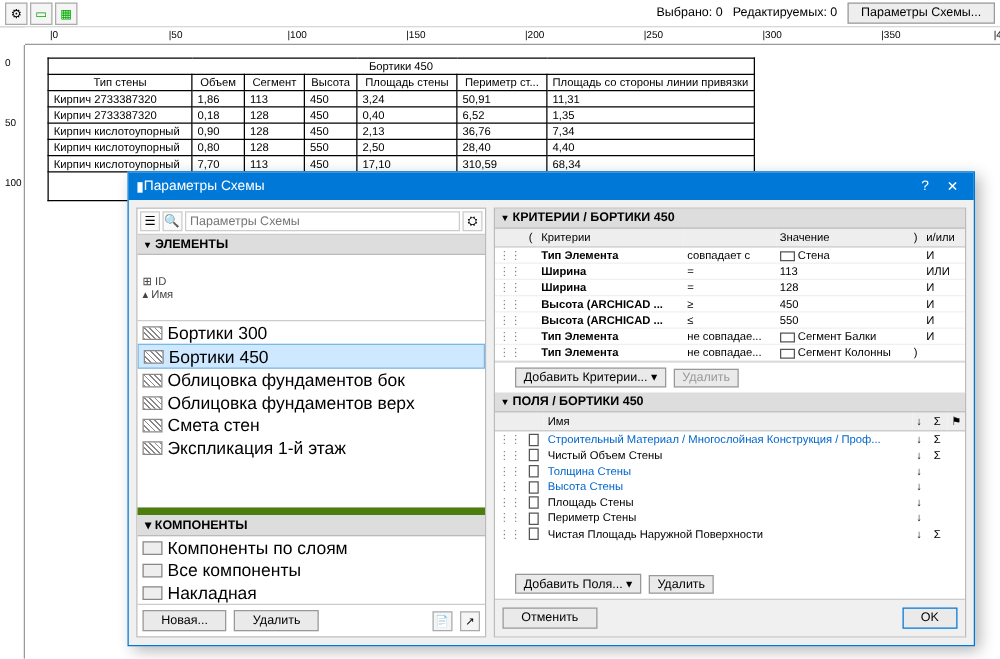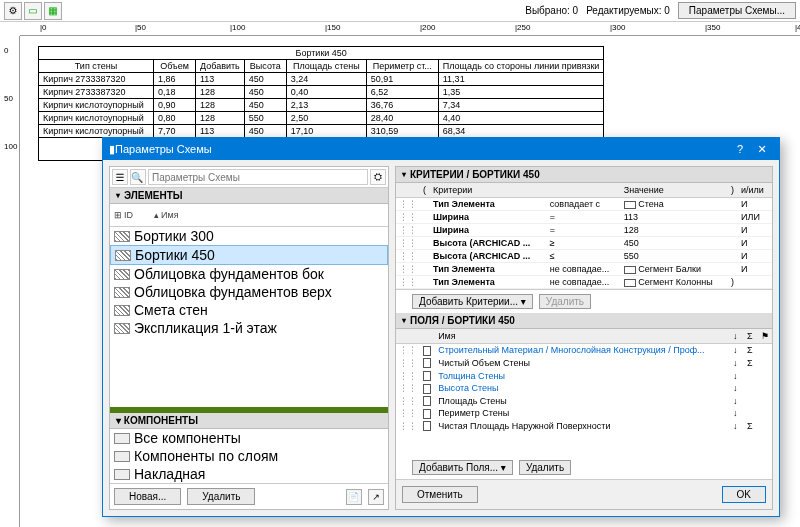--- a/index.html
+++ b/index.html
@@ -26,21 +26,21 @@
   .dlg-title .ctl { width:22px; text-align:center; cursor:pointer; }
   .dlg-body { flex:1; display:flex; gap:6px; padding:6px; overflow:hidden; }
   .panel { background:#fff; border:1px solid #bbb; display:flex; flex-direction:column; }
   .panel.left { width:280px; }
   .panel.right { flex:1; }
   .section-hdr { background:#ddd; padding:2px 6px; font-size:10px; font-weight:bold; display:flex; align-items:center; gap:4px; border-bottom:1px solid #bbb; }
   .section-hdr .arrow { font-size:8px; }
   .mini-tb { display:flex; gap:2px; padding:2px; border-bottom:1px solid #ccc; align-items:center; }
   .mini-tb .ic { width:16px; height:16px; border:1px solid #ccc; display:flex; align-items:center; justify-content:center; font-size:10px; background:#fafafa; }
   .mini-tb input { flex:1; border:1px solid #ccc; height:16px; padding:0 3px; font-size:10px; }
-  .list-hdr { display:flex; padding:6px 4px; font-size:9px; color:#444; border-bottom:1px solid #ccc; }
+  .list-hdr { display:flex; padding:16px 4px; font-size:9px; color:#444; border-bottom:1px solid #ccc;flex-direction:column; }
   .list-hdr .c1 { width:40px; } .list-hdr .c2 { flex:1; }
   .tree { flex:1; overflow:auto; }
   .tree .row { display:flex; align-items:center; padding:1px 4px; font-size:14px; gap:4px; }
   .tree .row.sel { background:#cde8ff; border:1px solid #7ab8e6; }
   .tree .ricon { width:16px; height:11px; background:repeating-linear-gradient(45deg,#888,#888 1px,#fff 1px,#fff 3px); border:1px solid #888; }
   .tree .ricon.f { background:#eee; }
   .subhdr { background:#ddd; padding:2px 6px; font-size:10px; font-weight:bold; border-top:6px solid #4d7c0f; border-bottom:1px solid #bbb; }
   .btm-btns { display:flex; gap:6px; padding:4px; border-top:1px solid #ccc; align-items:center; }
   .btn { padding:2px 14px; border:1px solid #999; background:#eaeaea; font-size:10px; }
   .btn.small { padding:1px 6px; }
@@ -99,21 +99,21 @@
 <div class="canvas">
   <div class="sheet">
     <table class="data">
       <tbody>
           <tr class="title-row">
             <th colspan="7">Бортики 450</th>
           </tr>
       <tr id="hdr-row">
             <th style="width: 115px;">Тип стены</th>
             <th style="width: 42px;">Объем</th>
-            <th style="width: 48px;">Добавить</th>
+            <th style="width: 48px;">Сегмент</th>
             <th style="width: 42px;">Высота</th>
             <th style="width: 80px;">Площадь стены</th>
             <th style="width: 72px;">Периметр ст...</th>
             <th>Площадь со стороны линии привязки</th>
           </tr>
       </tbody>
         <tbody id="data-rows">
           <tr>
             <td>Кирпич 2733387320</td>
             <td>1,86</td>
@@ -220,25 +220,25 @@
           </div>
           <div class="row">
             <span class="ricon"></span>
             <span>Экспликация 1-й этаж</span>
           </div>
         </div>
       <div class="subhdr"><span class="arrow">▾</span> <span>КОМПОНЕНТЫ</span></div>
       <div class="tree" id="comp-tree" style="flex:0 0 auto">
           <div class="row">
             <span class="ricon f"></span>
+            <span>Компоненты по слоям</span>
+          </div>
+          <div class="row">
+            <span class="ricon f"></span>
             <span>Все компоненты</span>
-          </div>
-          <div class="row">
-            <span class="ricon f"></span>
-            <span>Компоненты по слоям</span>
           </div>
           <div class="row">
             <span class="ricon f"></span>
             <span>Накладная</span>
           </div>
         </div>
       <div class="btm-btns">
         <button class="btn">Новая...</button>
         <button class="btn">Удалить</button>
         <span class="flex1"></span>

